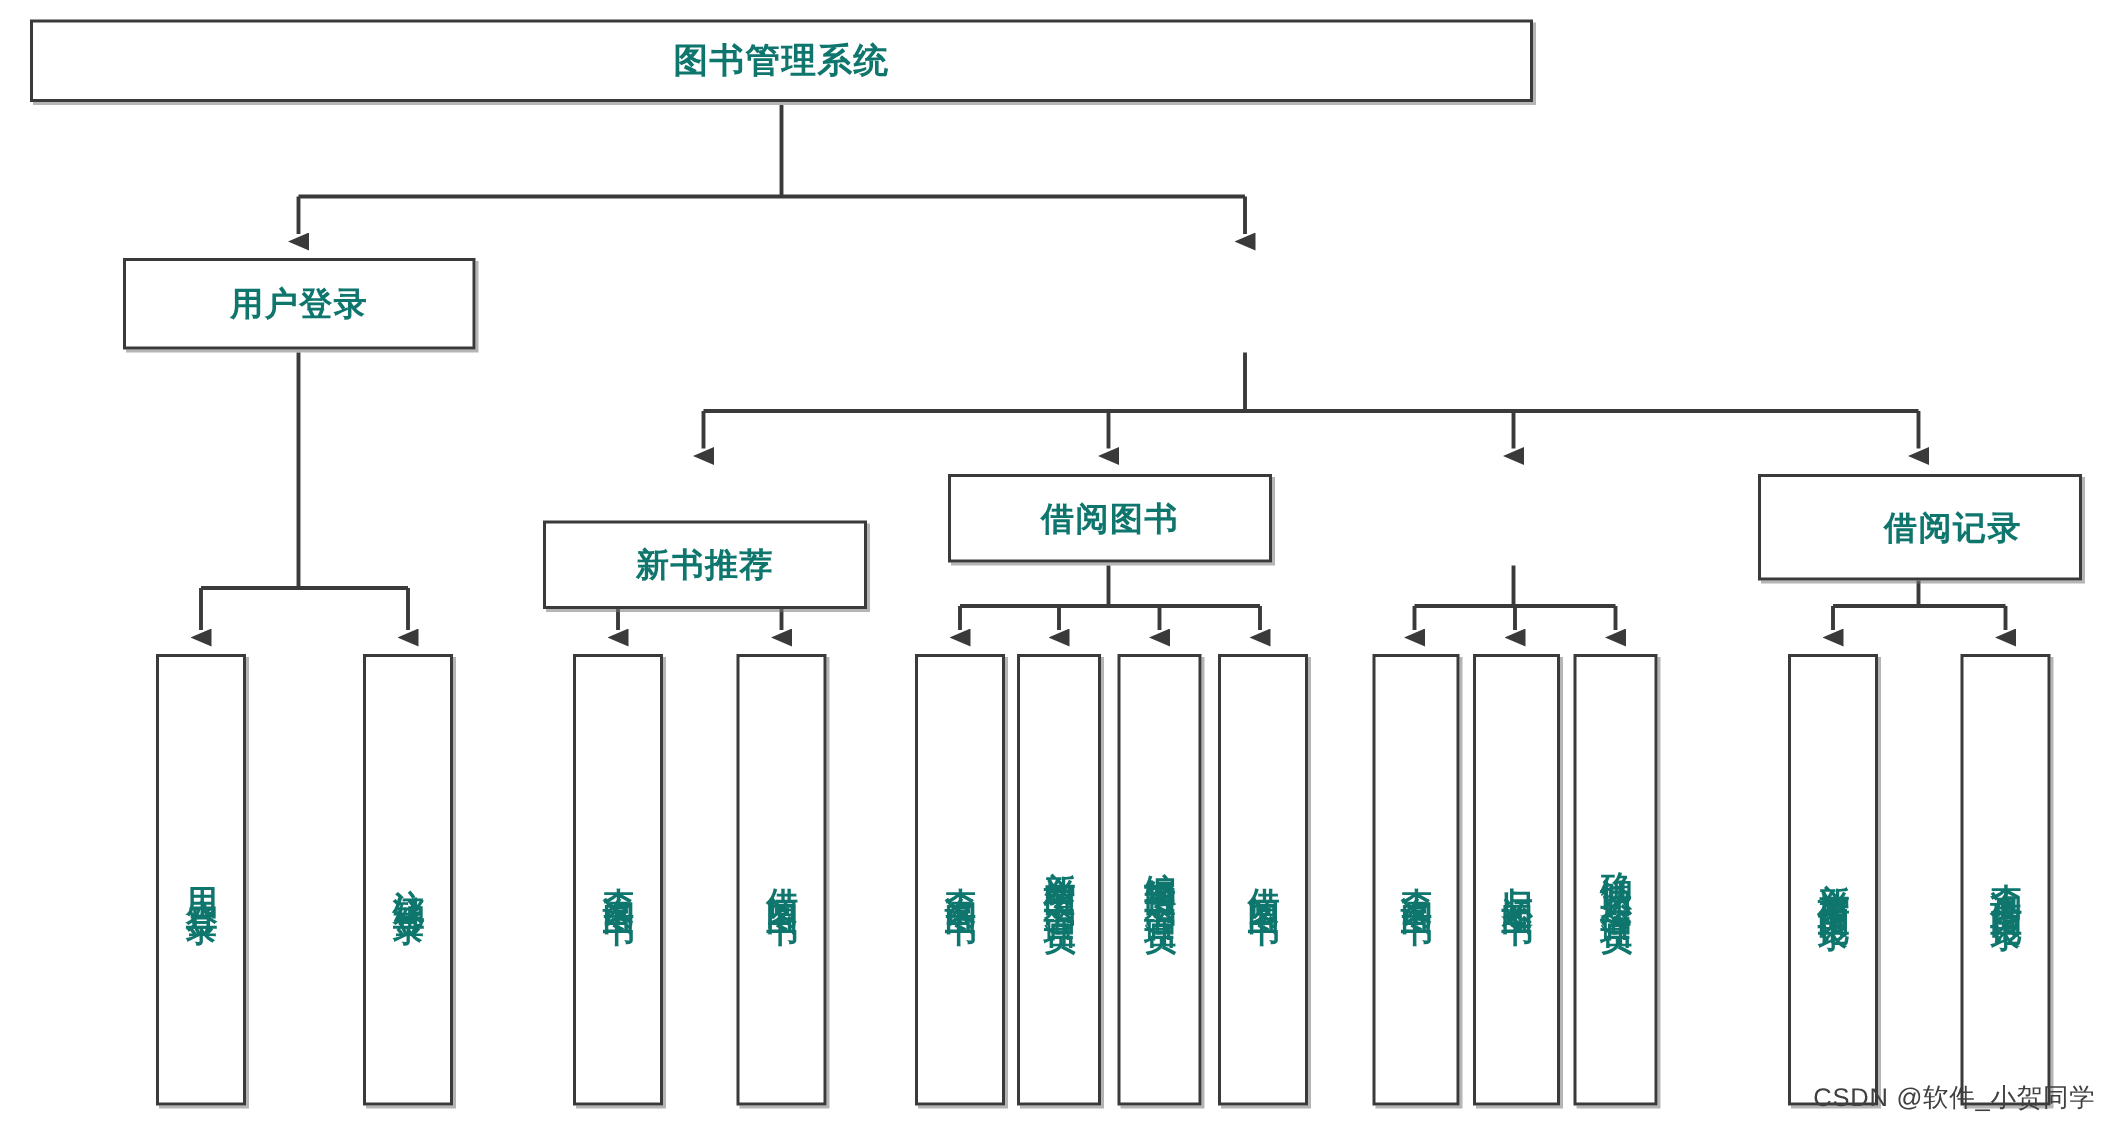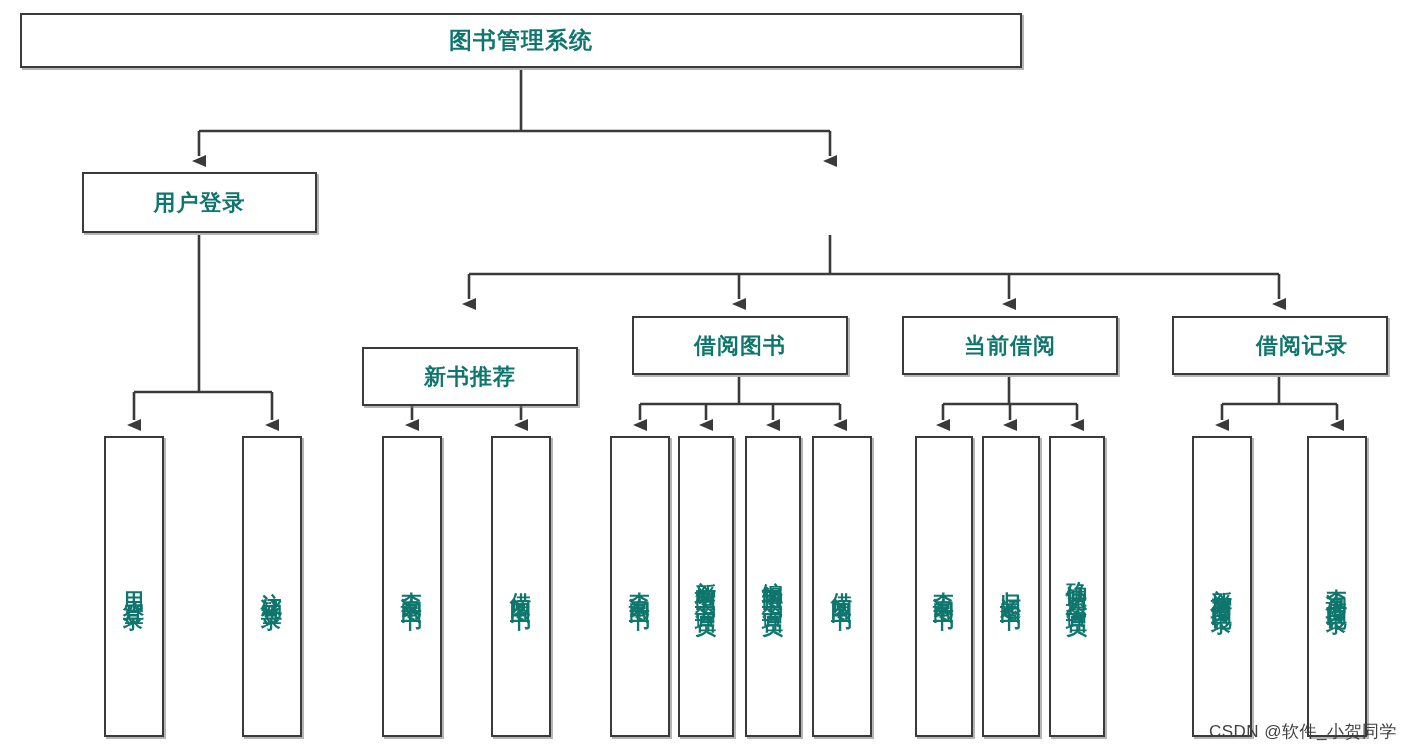--- a/index.html
+++ b/index.html
@@ -119,24 +119,21 @@
   <div class="node h-node" style="left:82px;top:172px;width:235px;height:61px;">
     <span class="lbl">用户登录</span>
   </div>
 
   <div class="node h-node" style="left:362px;top:316px;width:216px;height:59px;margin-top:31px;">
     <span class="lbl">新书推荐</span>
   </div>
   <div class="node h-node" style="left:632px;top:316px;width:216px;height:59px;">
     <span class="lbl">借阅图书</span>
   </div>
-  <div class="node h-node" style="left:902px;top:316px;width:216px;height:59px;">
-    <span class="lbl">当前借阅</span>
-  </div>
-  <div class="node h-node" style="left:1172px;top:316px;width:216px;height:59px;padding-left:44px;">
+  <div class="node h-node" style="left:1172px;top:316px;width:216px;height:71px;padding-left:44px;">
     <span class="lbl">借阅记录</span>
   </div>
 
   <div class="node v-node" style="left:104px;top:436px;width:60px;height:301px;">
     <span class="lbl">用户登录</span>
   </div>
   <div class="node v-node" style="left:242px;top:436px;width:60px;height:301px;">
     <span class="lbl">注销登录</span>
   </div>
 

